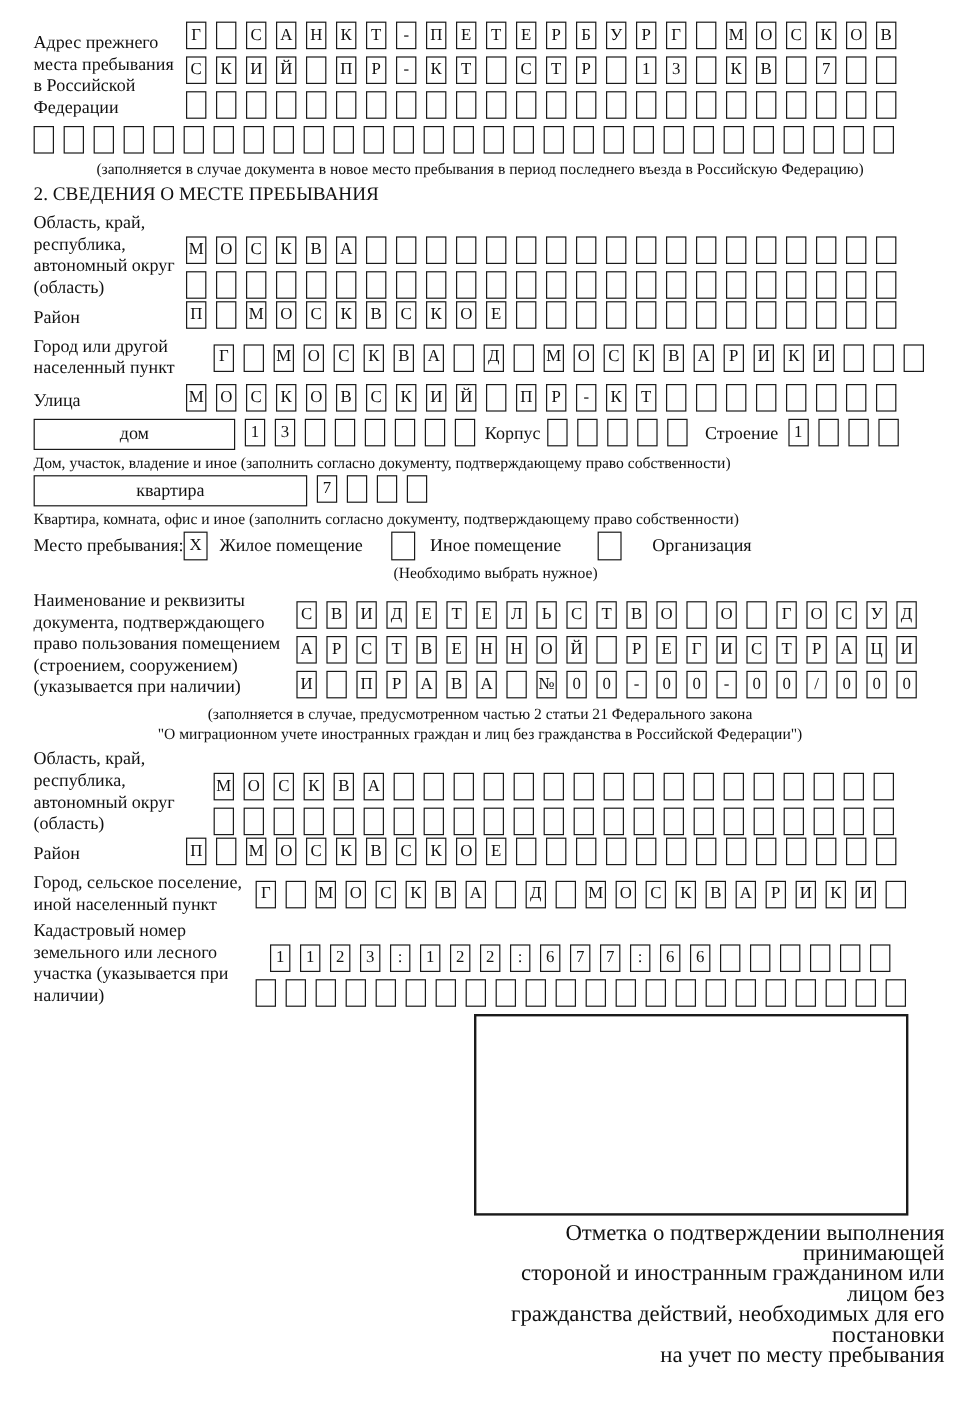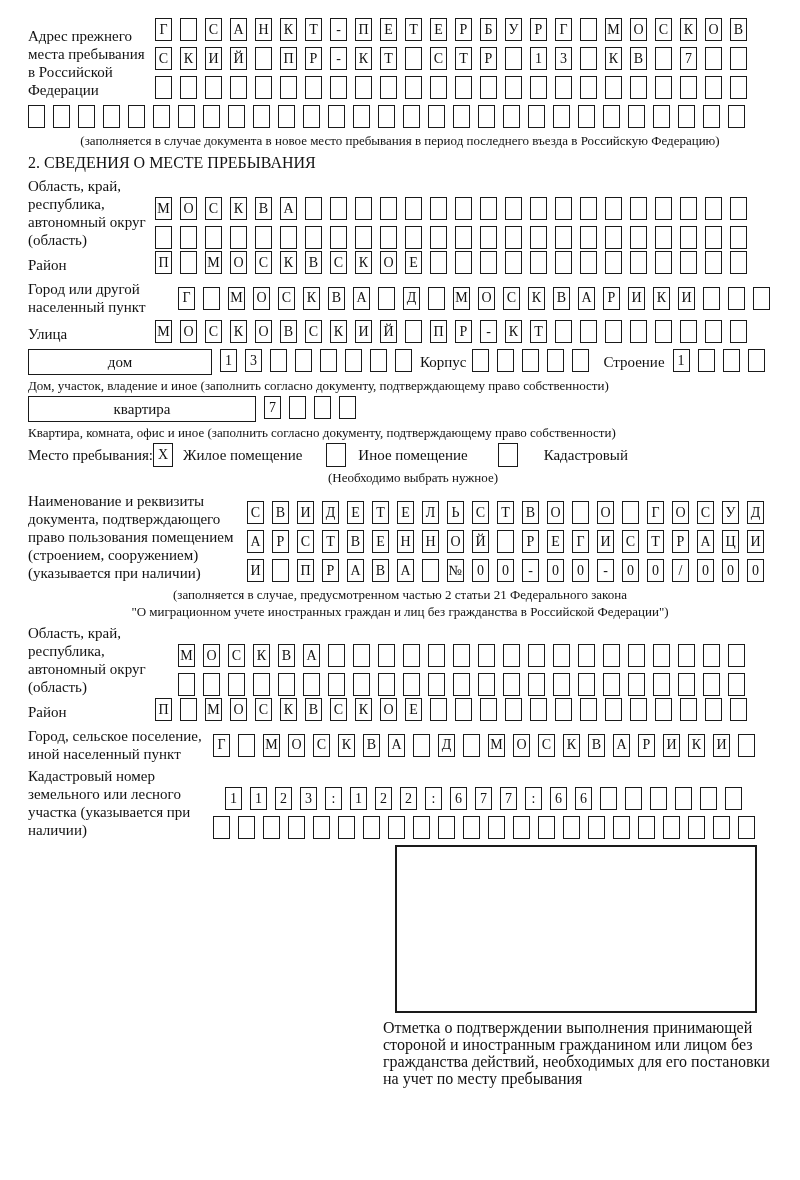--- a/index.html
+++ b/index.html
@@ -22,21 +22,21 @@
   .h2{text-align:left;font-weight:normal;font-size:16px;line-height:20px;margin:4px 0 4px}
   .h3{text-align:center;font-weight:bold;font-size:15.5px;line-height:20px;margin:4px 0 4px}
   .bigbox{flex:none;border:1.5px solid #1a1a1a;height:26px;display:flex;align-items:center;justify-content:center;font-size:15px;background:#fff}
   .domrow,.kvrow,.mestorow{display:flex;align-items:flex-start;margin-bottom:2px}
   .inlinelbl{flex:none;font-size:15px;line-height:26px}
   .chk{flex:none;width:20px;height:24px;border:1.5px solid #1a1a1a;display:flex;align-items:center;justify-content:center;font-size:14px;background:#fff}
   .optlbl{flex:none;font-size:15px;line-height:24px}
   .mb2{margin-bottom:2px}.mb4{margin-bottom:4px}.mb6{margin-bottom:6px}
   .sel-note{font-size:13px;line-height:17px;margin-left:150px;width:320px;text-align:right;margin-bottom:6px}
   .stampbox{margin-left:367px;width:362px;height:168px;border:2px solid #1a1a1a;background:#fff;margin-top:6px}
-  .stampcap{margin-left:355px;width:404px;text-align:left;font-size:16px;line-height:17px;margin-top:6px}
+  .stampcap{margin-left:355px;width:404px;text-align:right;font-size:19px;line-height:17px;margin-top:6px}
   .gap{height:2px}
 </style>
 </head>
 <body>
 
 <div class="page">
 
 
   <div class="blk mb2">
     <div class="lbl w127">Адрес прежнего места пребывания в Российской Федерации</div>
@@ -299,21 +299,21 @@
         <span class="cell"></span>
         <span class="cell"></span>
         <span class="cell"></span>
         <span class="cell"></span>
         <span class="cell"></span>
         <span class="cell"></span>
       </div>
   </div>
 
   <div class="domrow">
-    <div class="bigbox" style="width:184px;margin-right:8px">дом</div>
+    <div class="bigbox" style="width:168px;margin-right:8px">дом</div>
     <div class="cellrow inline-row">
         <span class="cell">1</span>
         <span class="cell">3</span>
         <span class="cell"></span>
         <span class="cell"></span>
         <span class="cell"></span>
         <span class="cell"></span>
         <span class="cell"></span>
         <span class="cell"></span>
       </div>
@@ -346,21 +346,21 @@
   </div>
   <div class="note mb2">Квартира, комната, офис и иное (заполнить согласно документу, подтверждающему право собственности)</div>
 
   <div class="mestorow" style="margin-top:2px">
     <div class="optlbl" style="margin-right:0">Место пребывания:</div>
     <div class="chk" style="margin-right:10px">X</div>
     <div class="optlbl" style="margin-right:24px">Жилое помещение</div>
     <div class="chk" style="margin-right:12px"></div>
     <div class="optlbl" style="margin-right:30px">Иное помещение</div>
     <div class="chk" style="margin-right:26px"></div>
-    <div class="optlbl">Кадастровый</div>
+    <div class="optlbl">Организация</div>
   </div>
   <div class="sel-note">(Необходимо выбрать нужное)</div>
 
   <div class="blk mb4">
     <div class="lbl w219">Наименование и реквизиты документа, подтверждающего право пользования помещением (строением, сооружением) (указывается при наличии)</div>
     <div class="rows" style="padding-top:2px">
       <div class="cellrow">
           <span class="cell">С</span>
           <span class="cell">В</span>
           <span class="cell">И</span>

